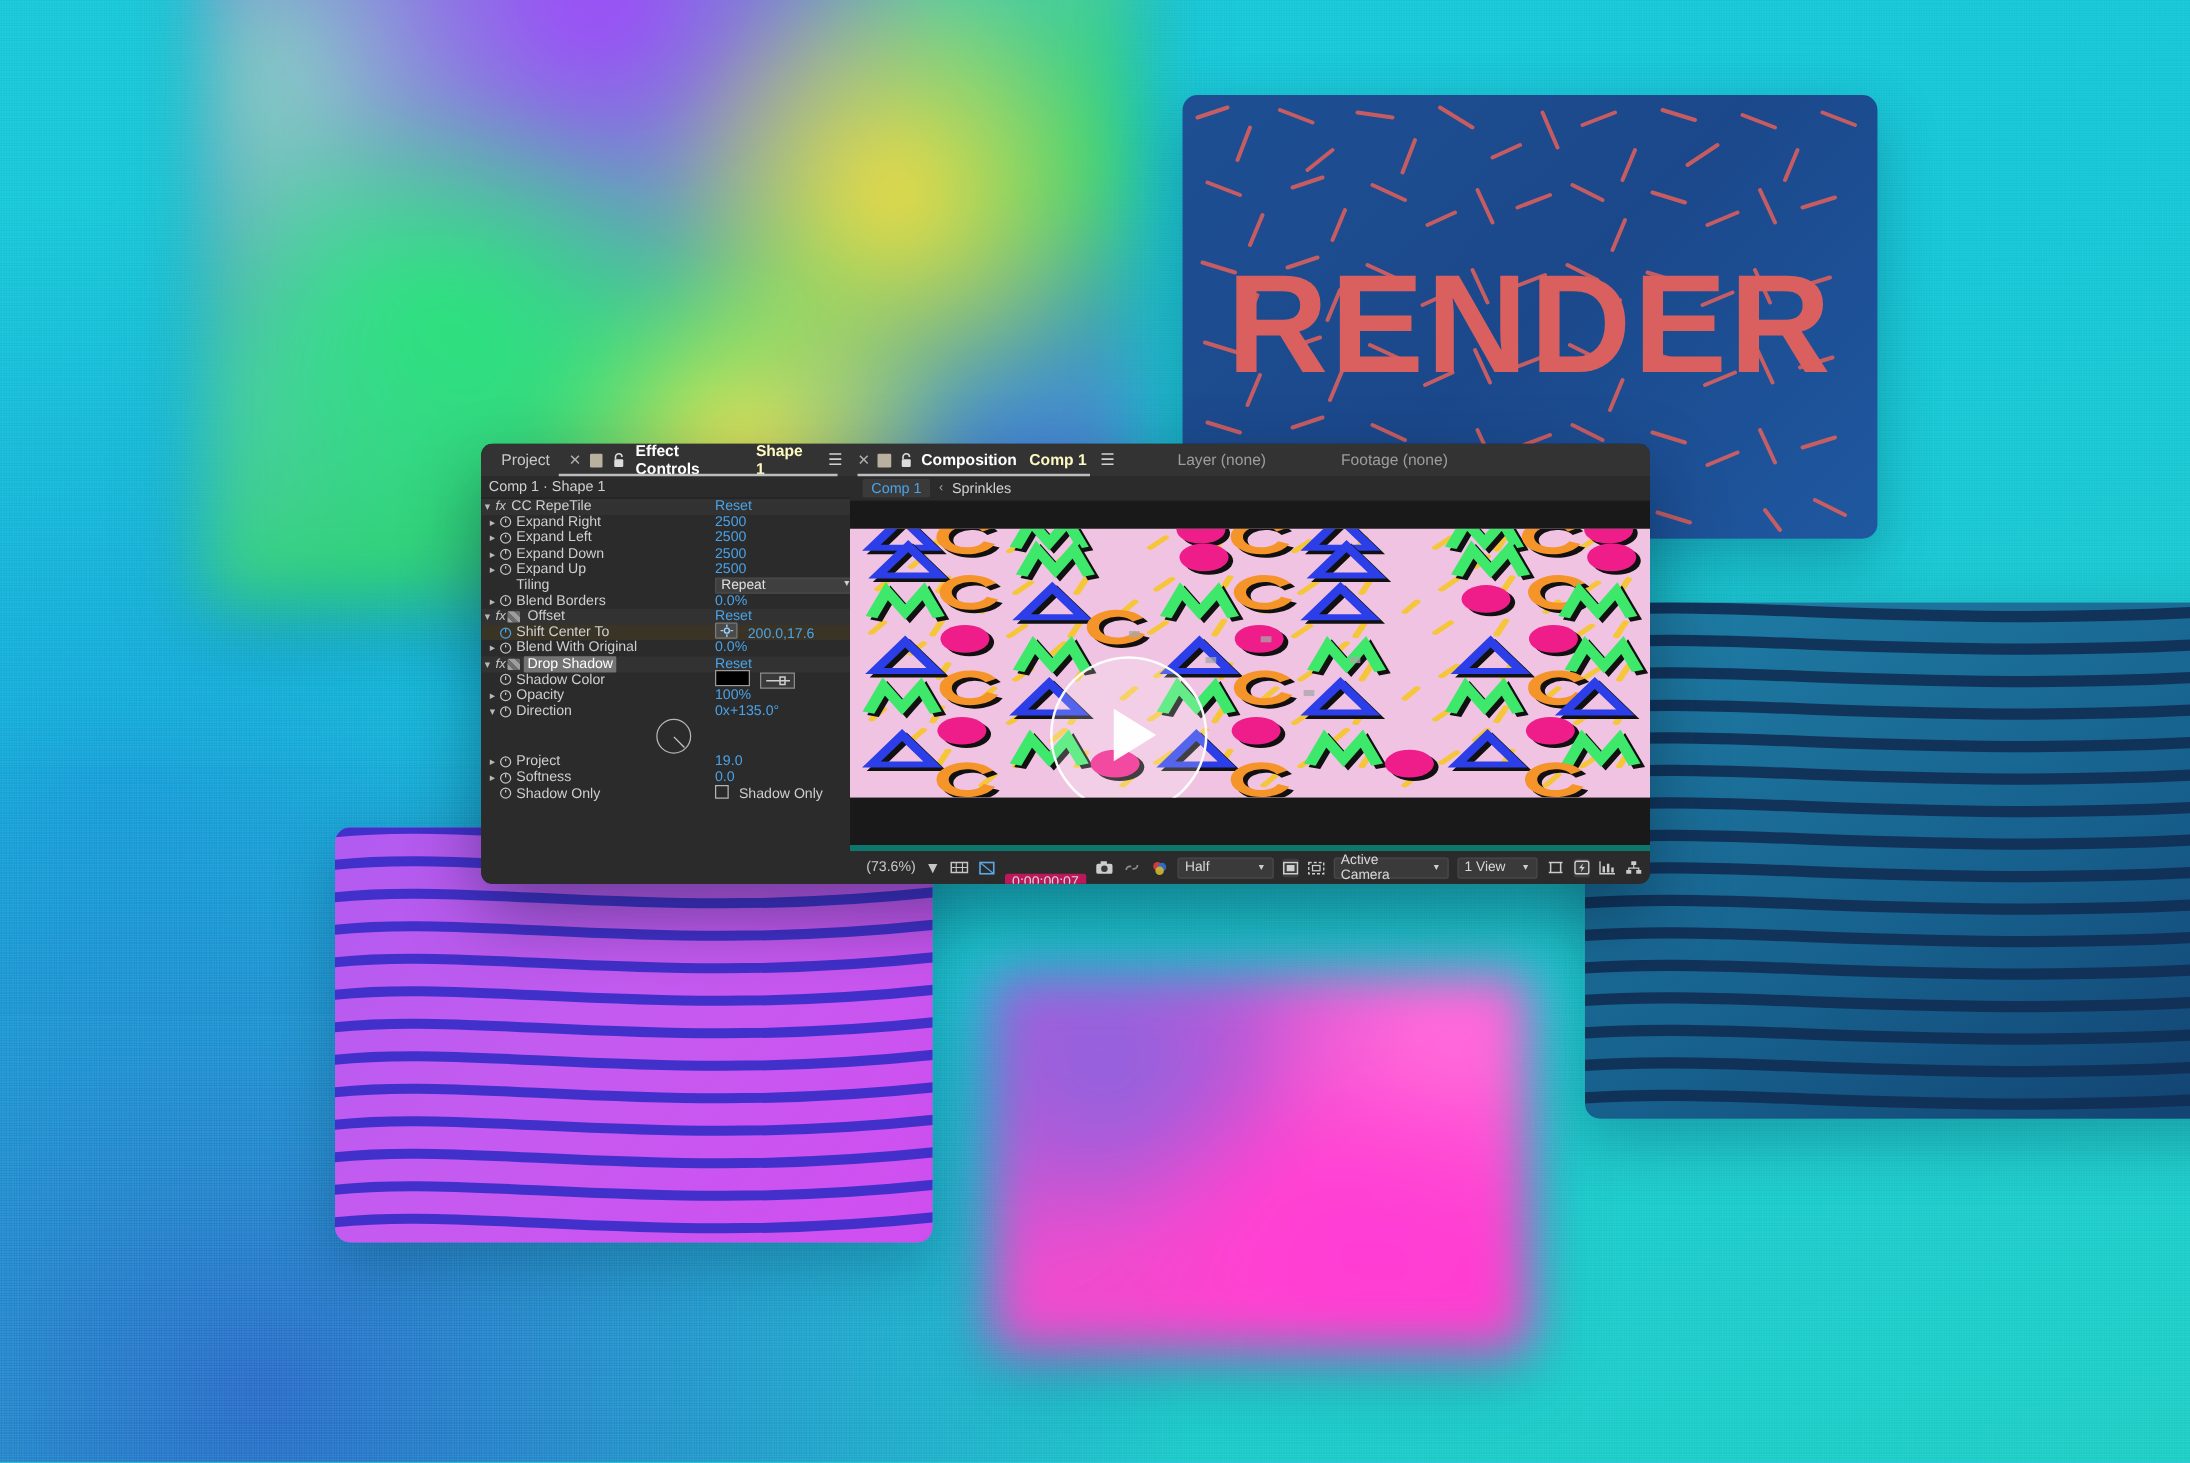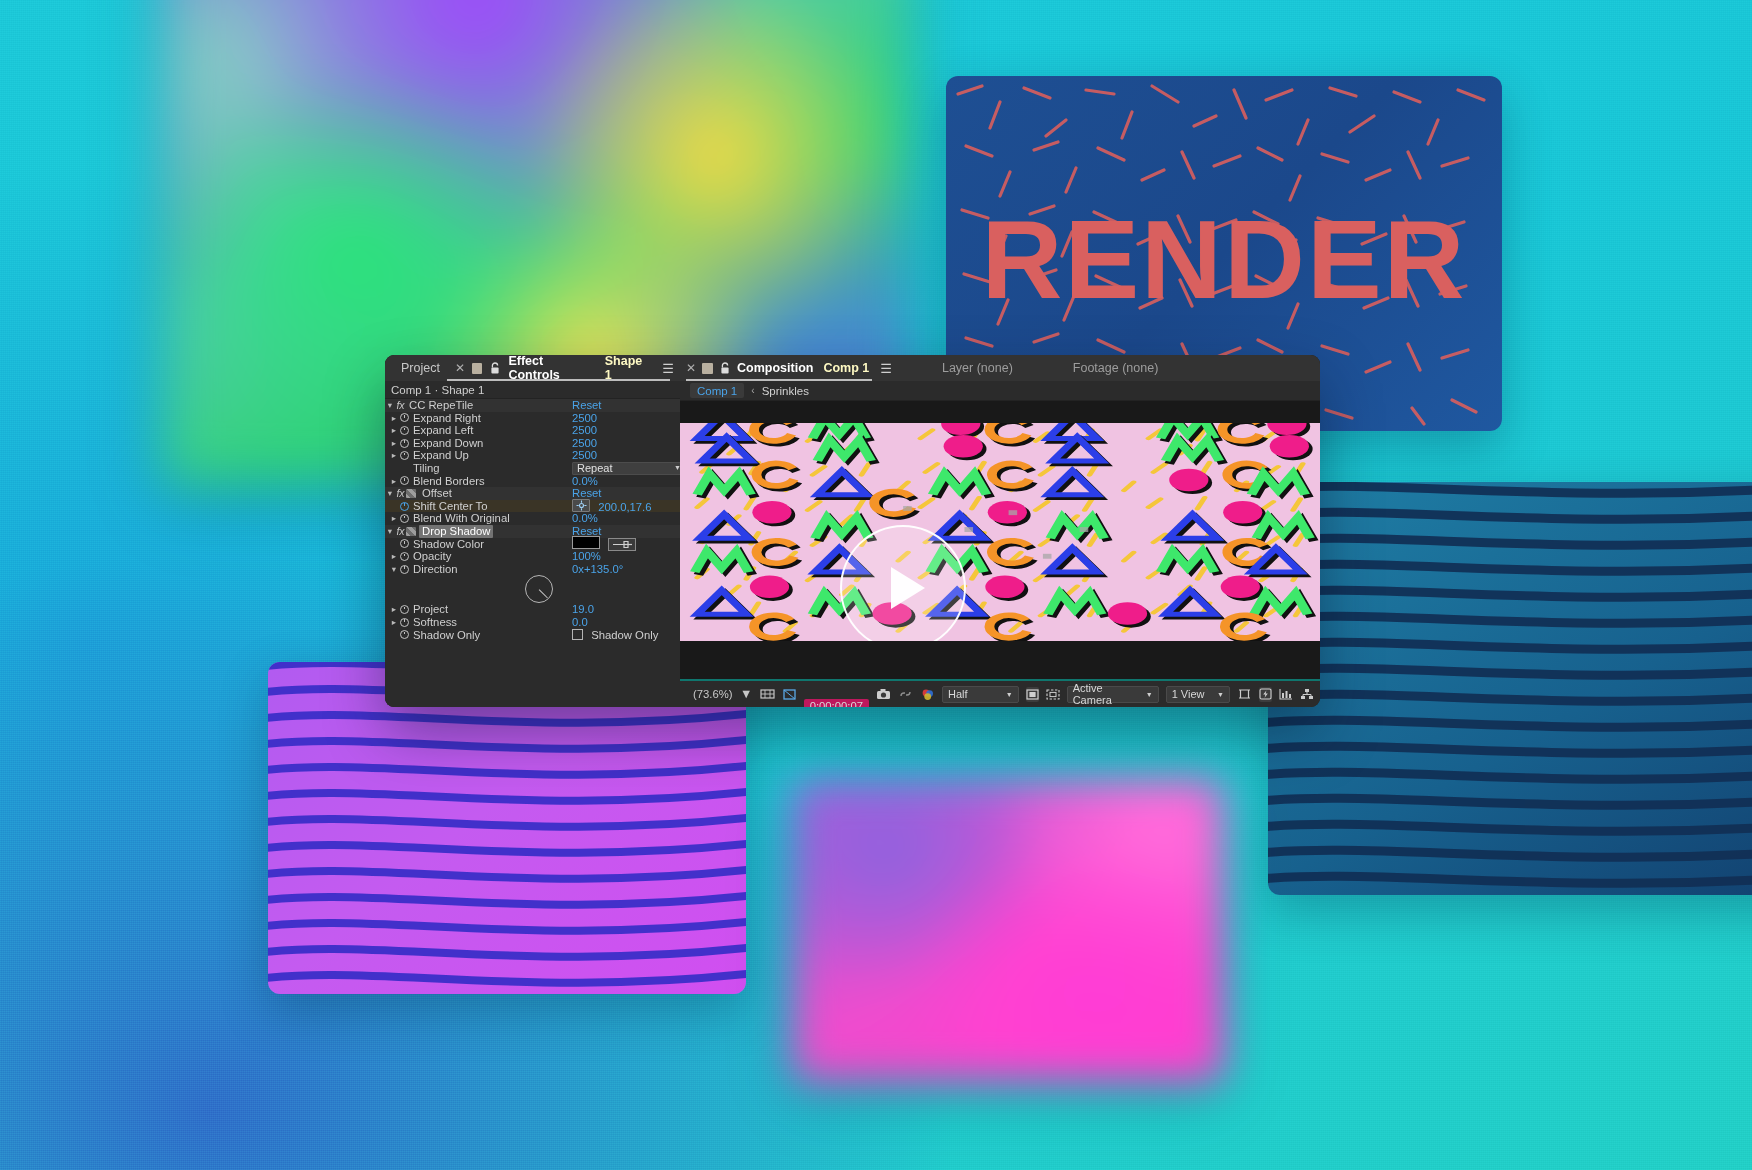--- a/index.html
+++ b/index.html
@@ -132,21 +132,21 @@
   #viewer{flex:1;background:#191919;position:relative;display:flex;align-items:center;
           justify-content:center;overflow:hidden;}
   #canvas{position:absolute;left:0;right:0;top:22px;bottom:38px;background:#f0c3e2;overflow:hidden;}
   #playbtn{position:absolute;left:160px;top:102px;width:122px;height:122px;border-radius:50%;
            border:2.6px solid rgba(255,255,255,.96);background:rgba(255,255,255,.20);
            display:flex;align-items:center;justify-content:center;}
   #playtri{width:0;height:0;border-left:34px solid rgba(255,255,255,.97);
            border-top:21px solid transparent;border-bottom:21px solid transparent;margin-left:9px;}
 
   .vbottom{height:26px;background:#2b2b2b;display:flex;align-items:center;gap:7px;padding:0 6px;
-           border-top:2px solid #0f766e;border-radius:0 0 9px 0;}
+           border-top:5px solid #0f766e;border-radius:0 0 9px 0;}
   .vb-text{color:#c9c9c9;font-size:11.3px;}
   .vb-sel{height:15px;background:#3a3a3a;border:1px solid #4a4a4a;border-radius:2px;color:#d8d8d8;
           font-size:11px;display:flex;align-items:center;padding:0 5px;gap:9px;}
   .vb-sel .cv{font-size:7px;color:#cfcfcf;}
   .vb-time{background:#be185d;border-radius:2px;color:#d8d8d8;font-size:11.3px;padding:1.5px 6px;margin-top:24px;}
   .vb-ic{width:17px;height:15px;display:inline-flex;align-items:center;justify-content:center;color:#c6c6c6;}
   .vb-ic.boxed{background:#3c3c3c;border-radius:2px;}
   .vb-spacer{flex:1;}
 </style>
 </head>

